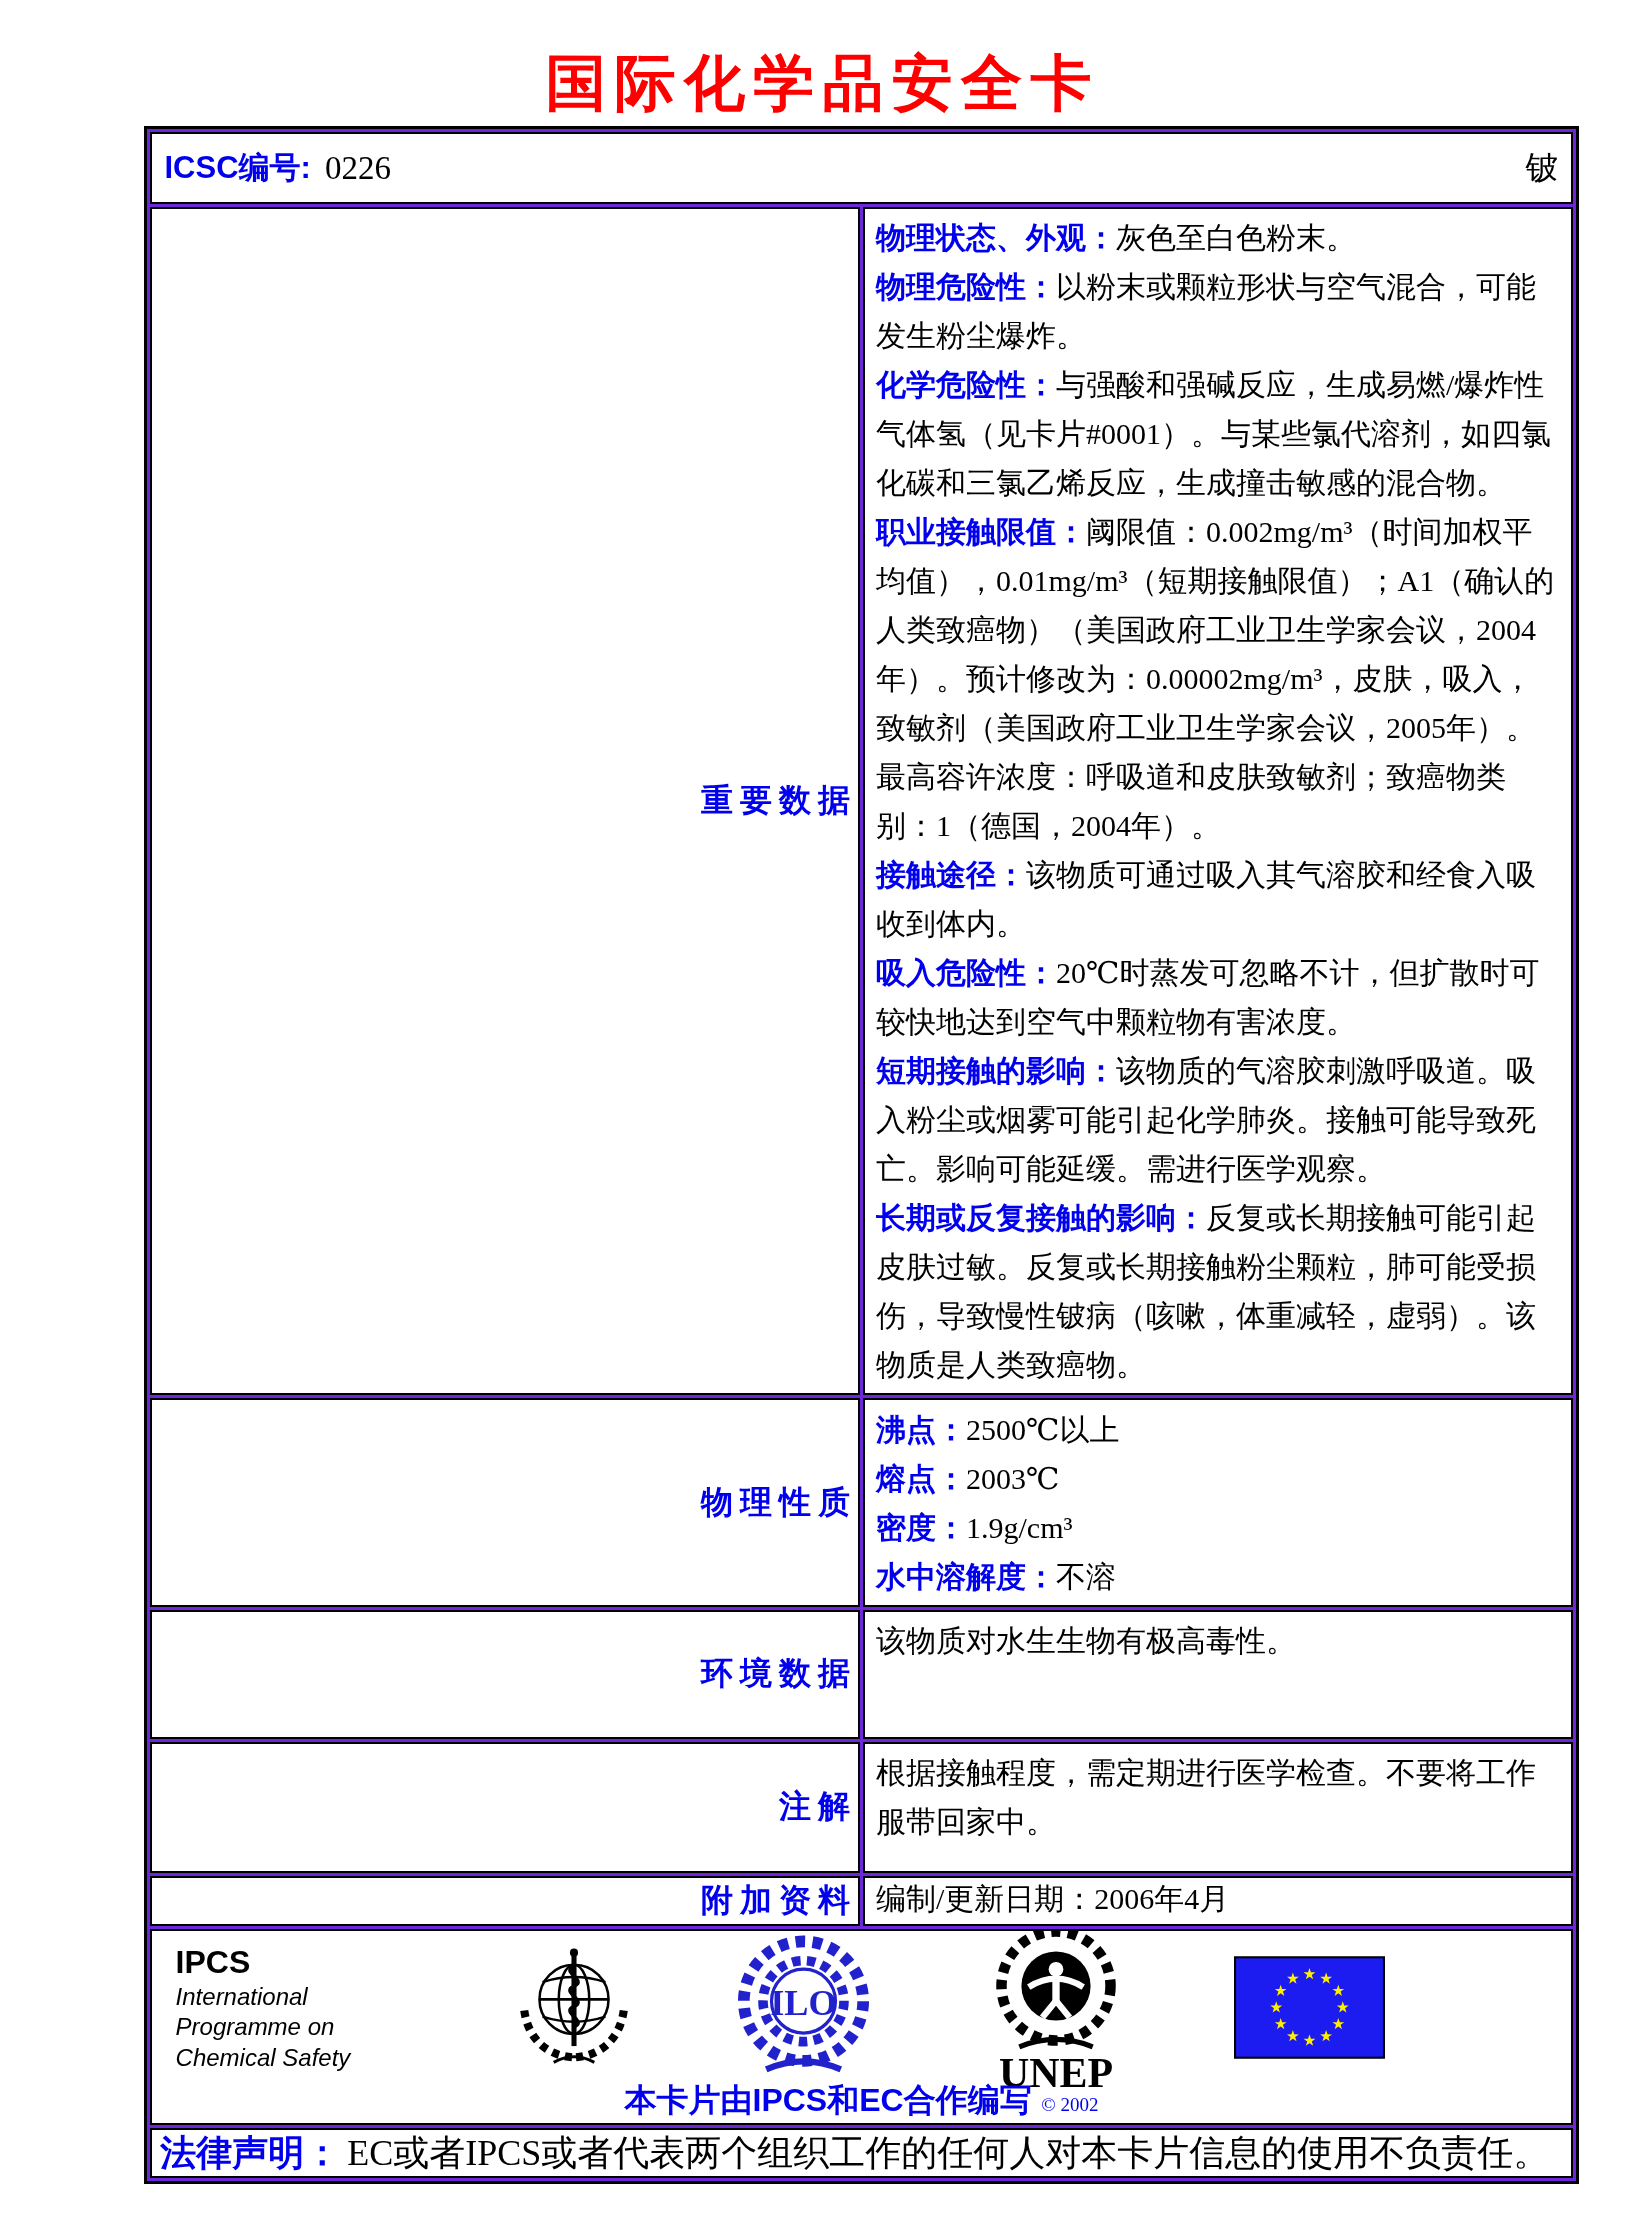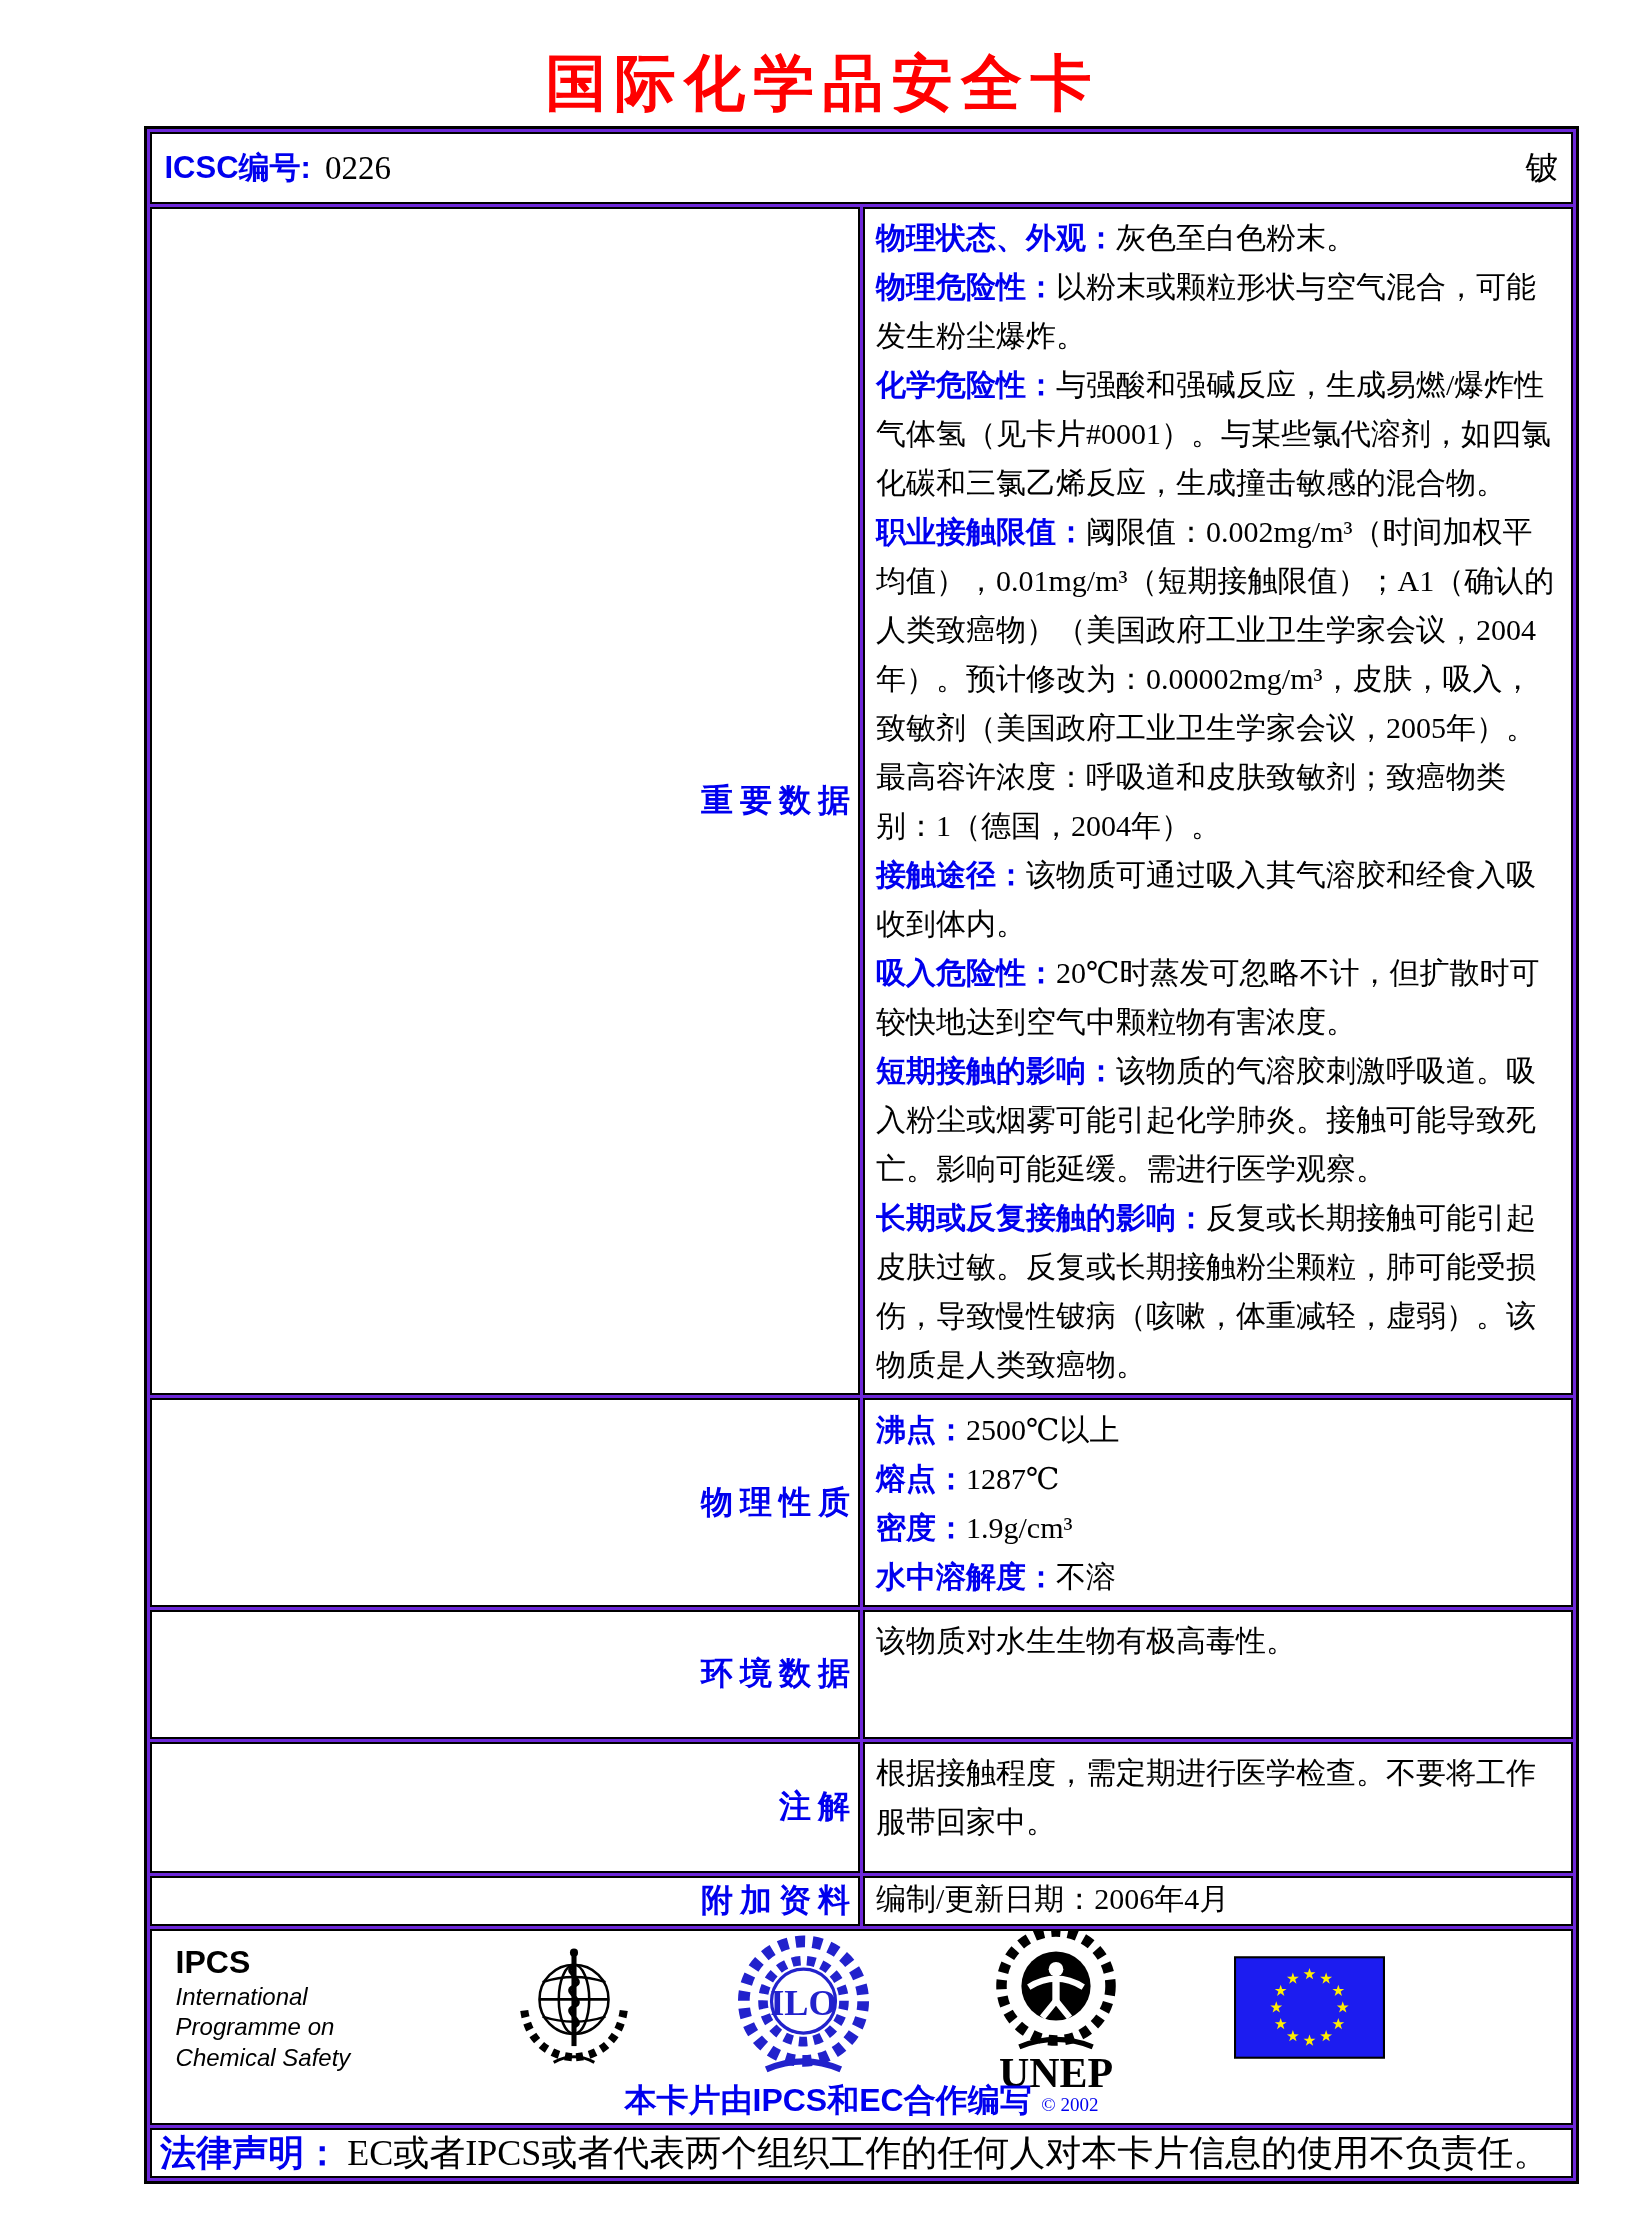--- a/index.html
+++ b/index.html
@@ -93,21 +93,21 @@
           <p class="entry"><span class="lbl">长期或反复接触的影响：</span><span class="txt">反复或长期接触可能引起皮肤过敏。反复或长期接触粉尘颗粒，肺可能受损伤，导致慢性铍病（咳嗽，体重减轻，虚弱）。该物质是人类致癌物。</span></p>
         </td>
   </tr>
 
   <tr>
     <td class="lblcell">
       <span class="rowlabel">物理性质</span>
     </td>
     <td class="content">
           <p class="entry"><span class="lbl">沸点：</span><span class="txt">2500℃以上</span></p>
-          <p class="entry"><span class="lbl">熔点：</span><span class="txt">1287℃</span></p>
+          <p class="entry"><span class="lbl">熔点：</span><span class="txt">2003℃</span></p>
           <p class="entry"><span class="lbl">密度：</span><span class="txt">1.9g/cm³</span></p>
           <p class="entry"><span class="lbl">水中溶解度：</span><span class="txt">不溶</span></p>
         </td>
   </tr>
 
   <tr>
     <td class="lblcell">
       <span class="rowlabel">环境数据</span>
     </td>
     <td class="content envcell">

